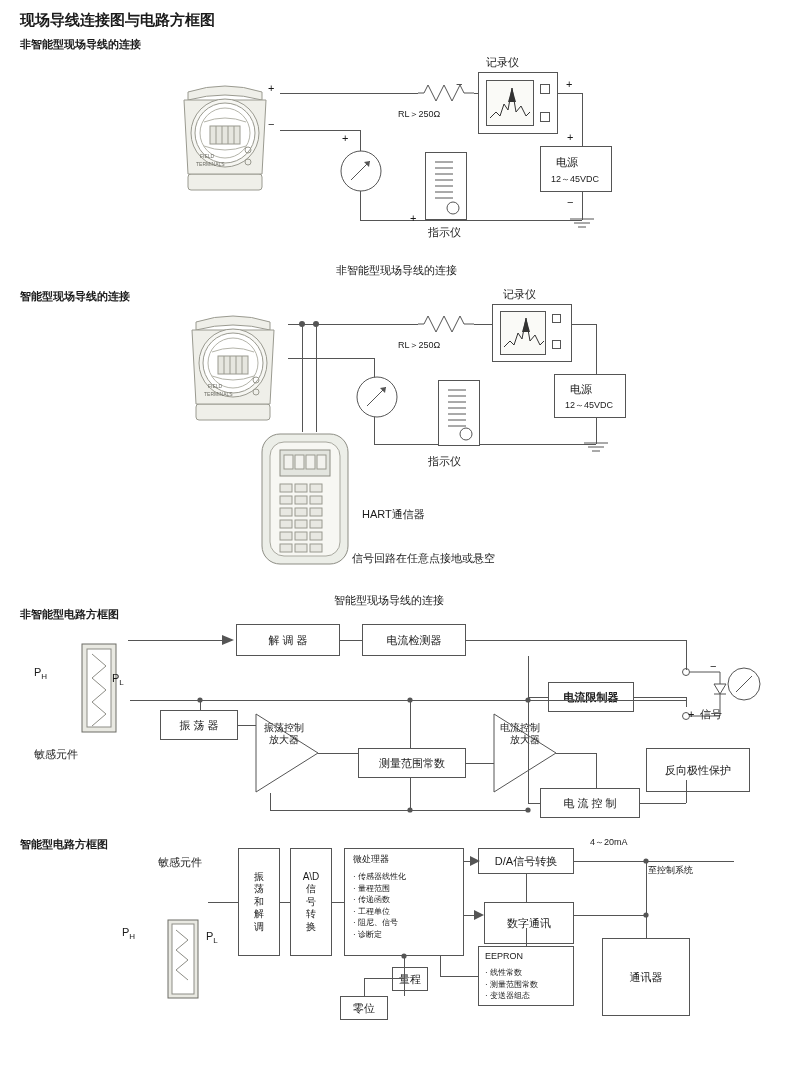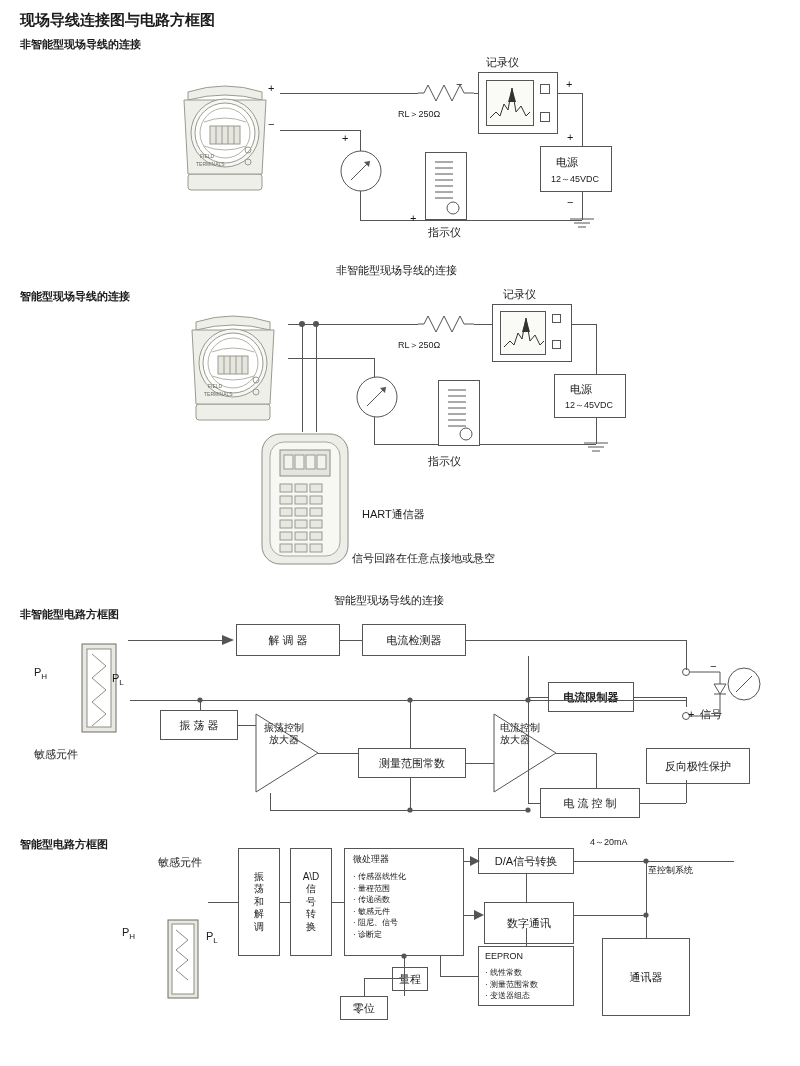--- a/index.html
+++ b/index.html
@@ -294,33 +294,33 @@
   </div>
 
   <div class="box" style="left:548px;top:682px;width:86px;height:30px;font-weight:bold;">
     <div class="boxlbl">电流限制器</div>
   </div>
 
   <div class="box" style="left:540px;top:788px;width:100px;height:30px;">
     <div class="boxlbl">电 流 控 制</div>
   </div>
 
-  <div class="box" style="left:646px;top:748px;width:104px;height:36px;">
+  <div class="box" style="left:646px;top:748px;width:104px;height:44px;">
     <div class="boxlbl">反向极性保护</div>
   </div>
 
   <svg style="left:254px;top:712px;" width="66" height="82">
     <polygon points="2,2 2,80 64,41" fill="#fff" stroke="#555"></polygon>
   </svg>
   <div class="t" style="left:262px;top:722px;width:44px;font-size:10px;line-height:1.15;text-align:center;white-space:normal;">振荡控制放大器</div>
 
   <svg style="left:492px;top:712px;" width="66" height="82">
     <polygon points="2,2 2,80 64,41" fill="#fff" stroke="#555"></polygon>
   </svg>
-  <div class="t" style="left:500px;top:722px;width:40px;font-size:10px;line-height:1.15;text-align:left;white-space:normal;">电流控制放大器</div>
+  <div class="t" style="left:500px;top:722px;width:40px;font-size:10px;line-height:1.15;text-align:right;white-space:normal;">电流控制放大器</div>
 
   <div class="line h" style="left:128px;top:640px;width:100px;"></div>
   <svg style="left:222px;top:634px;" width="16" height="14">
       <polygon points="0,1 12,6 0,11" fill="#555"></polygon>
     </svg>
 
   <div class="line h" style="left:340px;top:640px;width:22px;"></div>
   <div class="line h" style="left:466px;top:640px;width:220px;"></div>
   <div class="line v" style="left:686px;top:640px;height:30px;"></div>
 
@@ -400,21 +400,21 @@
   <div class="box" style="left:290px;top:848px;width:42px;height:108px;">
     <div class="ctr" style="height:100%;font-size:10px;line-height:1.25;width:18px;margin:0 auto;white-space:normal;">A\D信号转换</div>
   </div>
 
   <div class="box" style="left:344px;top:848px;width:120px;height:108px;">
     <div class="t sm" style="left:8px;top:6px;position:absolute;">微处理器</div>
     <div class="lst" style="position:absolute;left:8px;top:22px;">
       <div>· 传感器线性化</div>
       <div>· 量程范围</div>
       <div>· 传递函数</div>
-      <div>· 敏感元件</div>
+      <div>· 工程单位</div>
       <div>· 阻尼、信号</div>
       <div>· 诊断定</div>
     </div>
   </div>
 
   <div class="box" style="left:478px;top:848px;width:96px;height:26px;">
     <div class="boxlbl">D/A信号转换</div>
   </div>
 
   <div class="box" style="left:484px;top:902px;width:90px;height:42px;">

